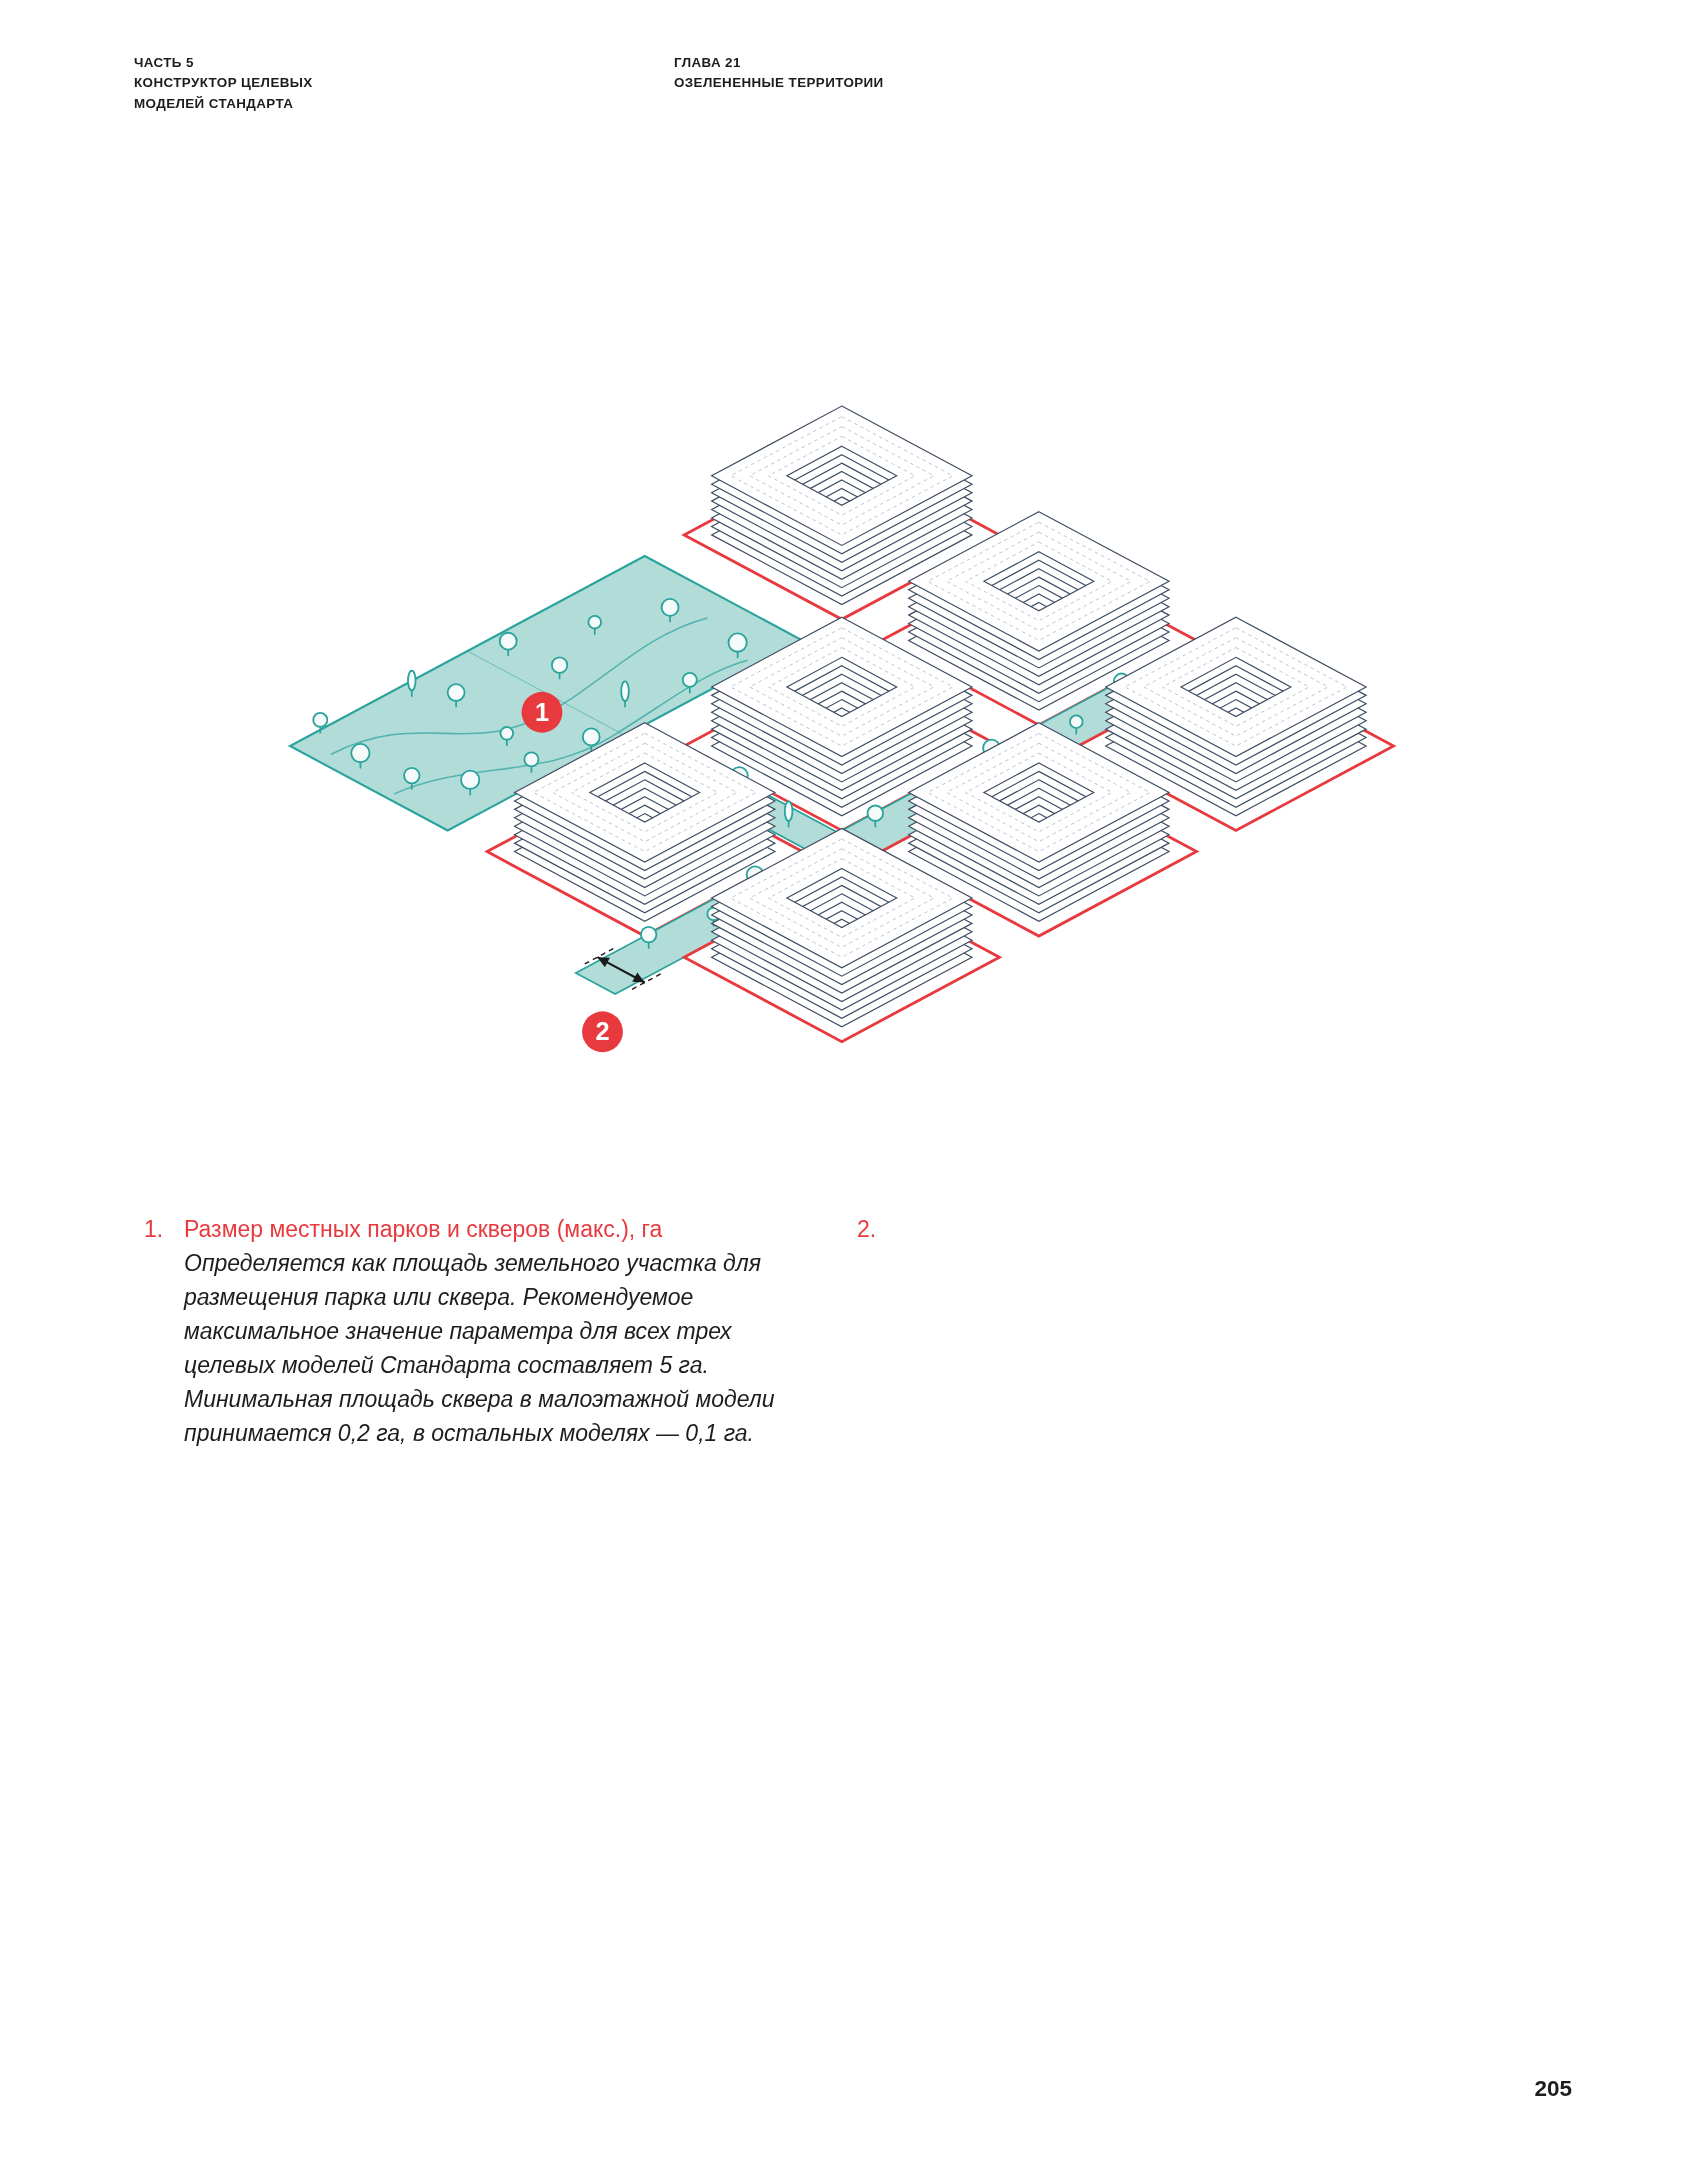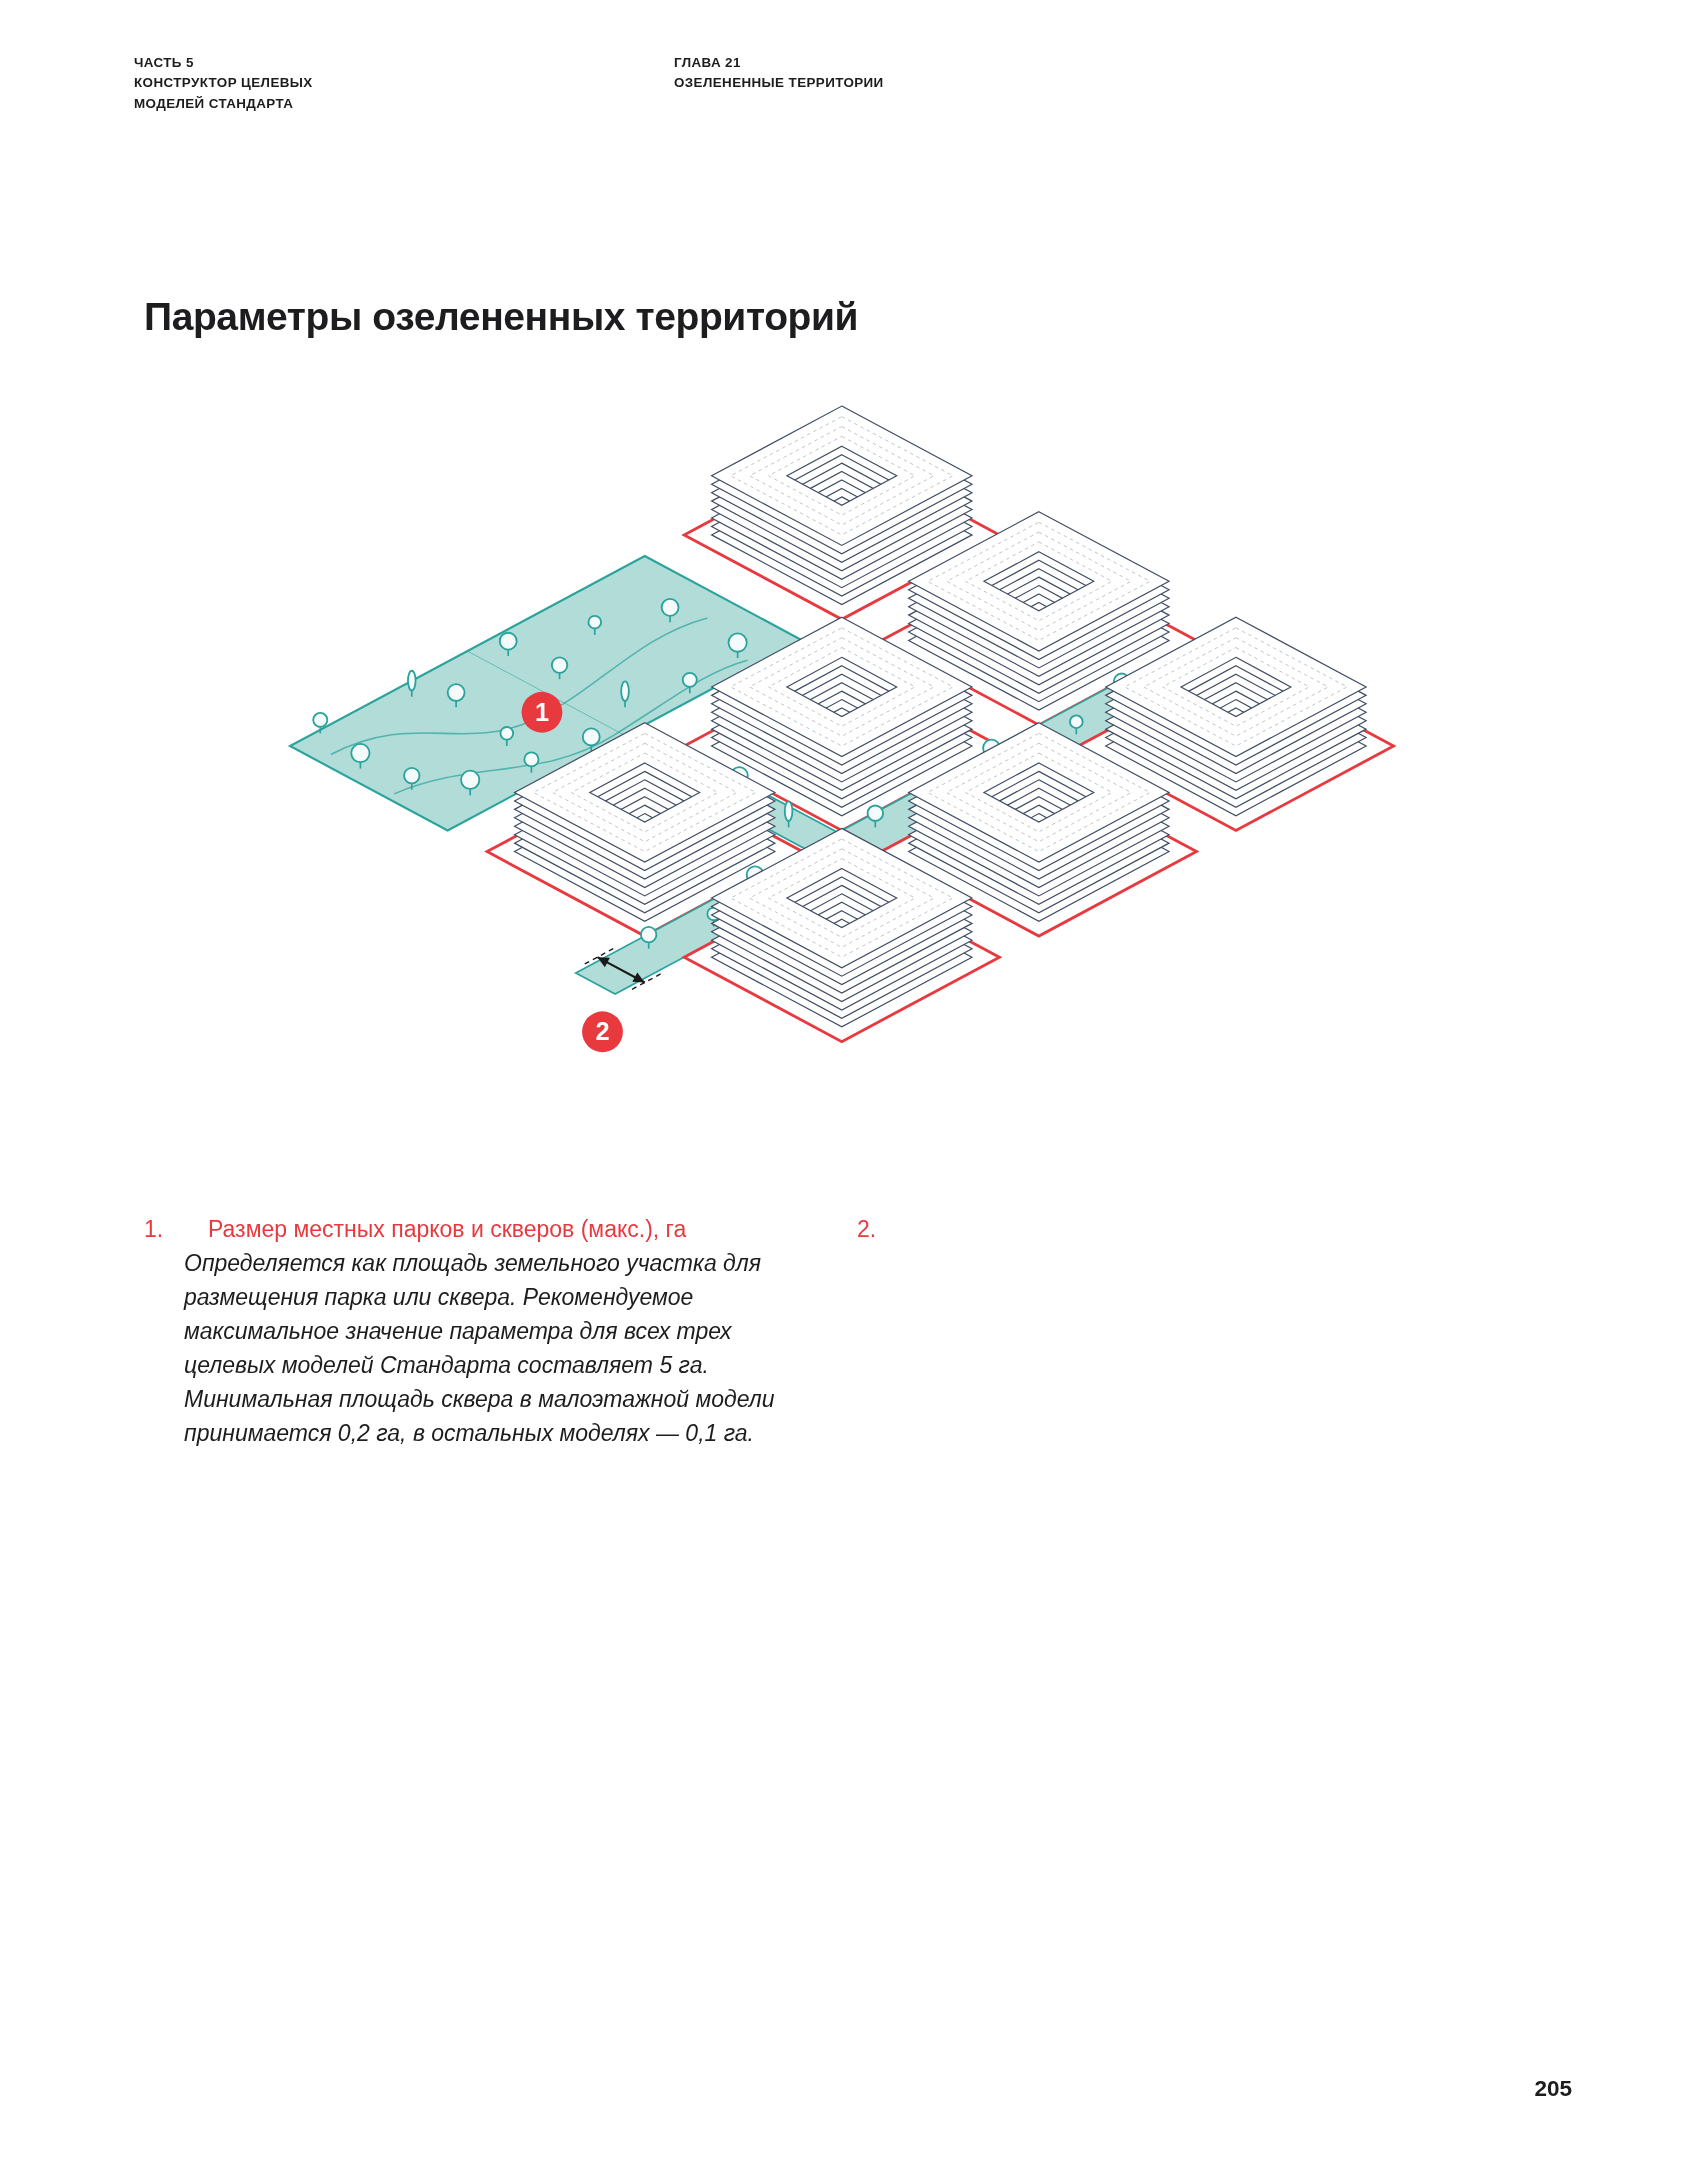--- a/index.html
+++ b/index.html
@@ -10,37 +10,36 @@
   .page{position:absolute;inset:0;}
   .header-block{position:absolute;top:53px;font-size:13.4px;font-weight:700;line-height:20.4px;letter-spacing:0.4px;white-space:pre-line;}
   .header-left{left:134px;}
   .header-right{left:674px;}
   .doc-title{position:absolute;top:269px;left:144px;font-size:39px;font-weight:700;letter-spacing:-0.4px;}
   #diagram-svg{position:absolute;top:0;left:0;}
   .legend-col{position:absolute;top:1212px;display:flex;font-size:23px;line-height:34px;}
   .legend-col .num{width:40px;flex:none;color:#e8393f;}
   .col-1{left:144px;width:679px;}
   .col-2{left:857px;width:704px;}
-  .legend-heading{color:#e8393f;display:block;margin-left:24px;}
+  .legend-heading{color:#e8393f;display:block;}
   .legend-body{display:block;font-style:italic;}
   .page-number{position:absolute;top:2076px;right:132px;font-size:22.5px;font-weight:700;}
 </style>
 </head>
 <body>
 
 <div class="page">
 
   <div class="header-block header-left"><span>ЧАСТЬ 5</span>
 <span>КОНСТРУКТОР ЦЕЛЕВЫХ</span>
 <span>МОДЕЛЕЙ СТАНДАРТА</span></div>
 
   <div class="header-block header-right"><span>ГЛАВА 21</span>
 <span>ОЗЕЛЕНЕННЫЕ ТЕРРИТОРИИ</span></div>
 
-  <h1 class="doc-title">Параметры озелененных территорий</h1>
 
   <svg id="diagram-svg" width="1704" height="1112" viewBox="0 0 2421 1580">
       <g>
         <path d="M 916 790 L 1140 910 L 636 1180 L 412 1060 Z" fill="#b2dcd8" stroke="#2aa39c" stroke-width="3"></path>
         <line x1="664" y1="925" x2="888" y2="1045" stroke="#2aa39c" stroke-width="1.4" opacity="0.55"></line>
         <path d="M 470 1072 C 590 1010 660 1070 760 1022 C 850 980 905 905 1005 878" fill="none" stroke="#2aa39c" stroke-width="2.2" opacity="0.7"></path>
         <path d="M 560 1128 C 670 1080 770 1108 870 1046 C 950 997 1000 955 1062 938" fill="none" stroke="#2aa39c" stroke-width="2.2" opacity="0.7"></path>
         <line x1="455" y1="1042" x2="455" y2="1033" stroke="#2aa39c" stroke-width="2.4"></line>
         <ellipse cx="455" cy="1023" rx="10" ry="10" fill="#f4fbfa" stroke="#2aa39c" stroke-width="2.6"></ellipse>
         <line x1="512" y1="1092" x2="512" y2="1083" stroke="#2aa39c" stroke-width="2.4"></line>

